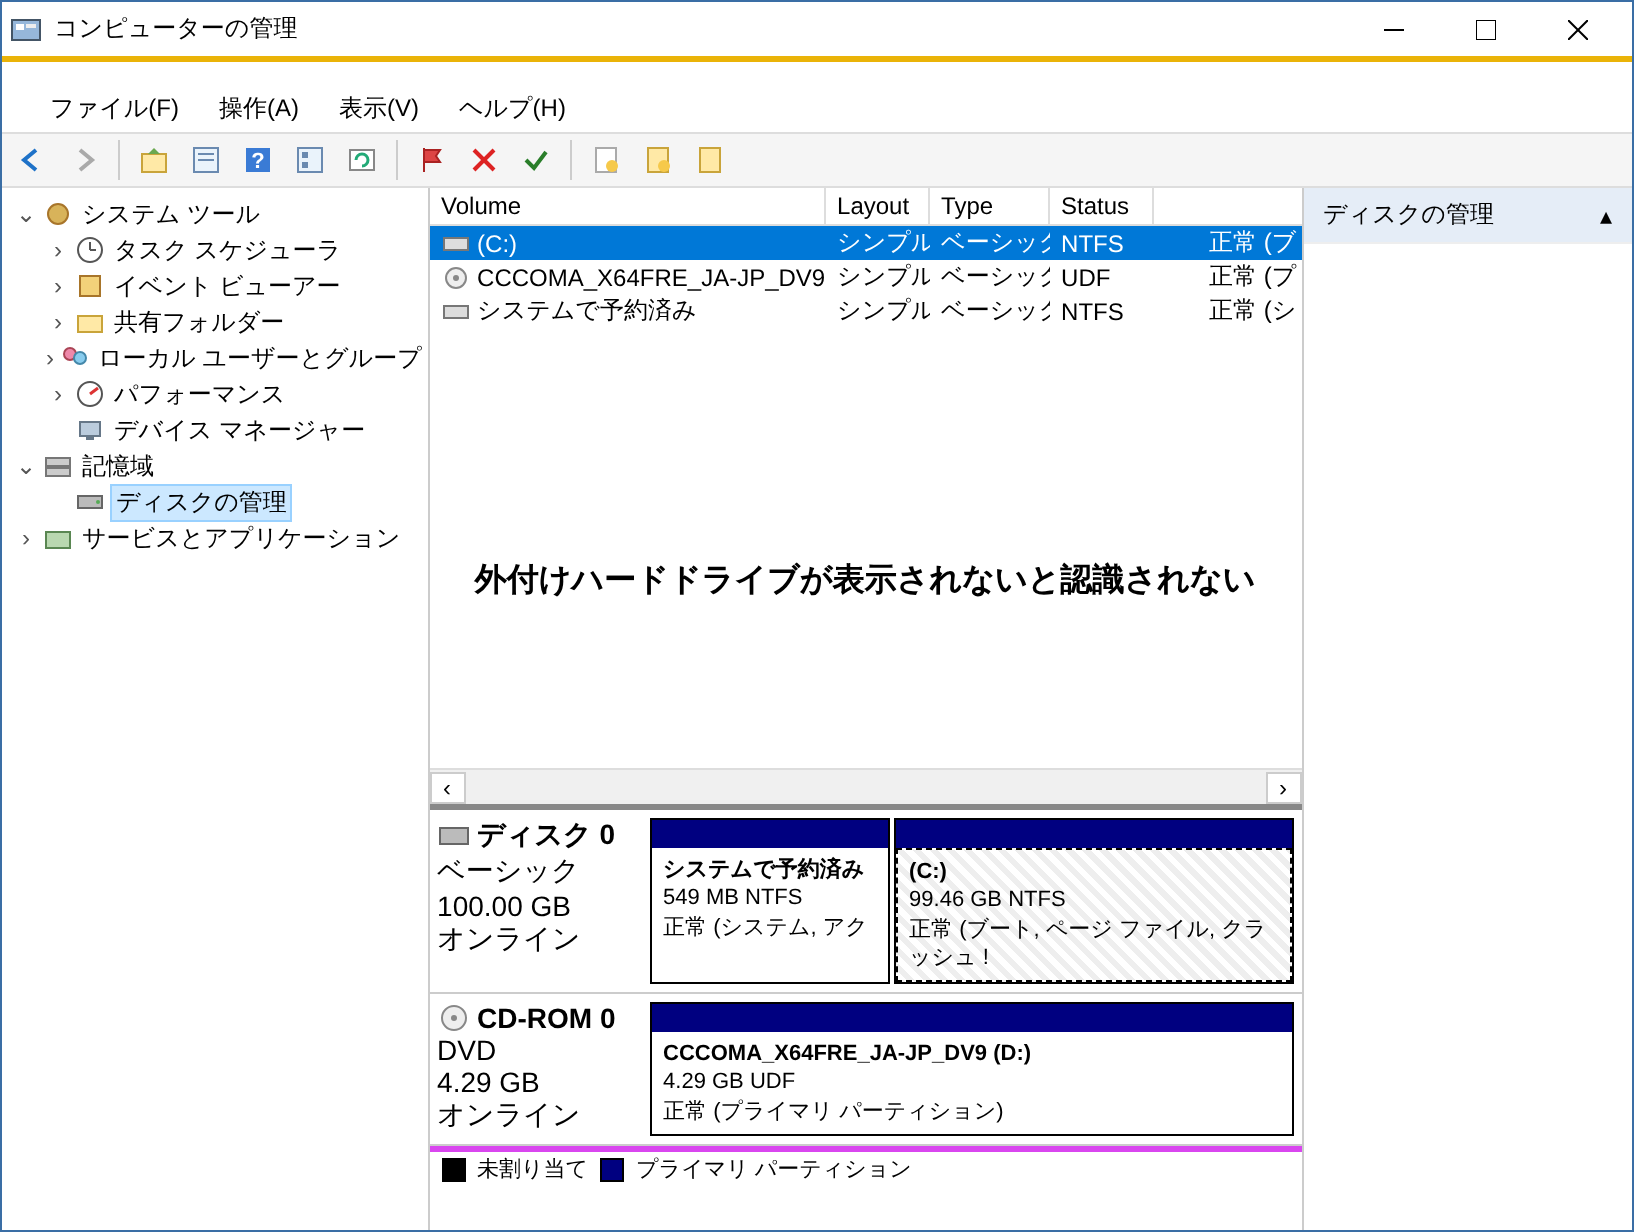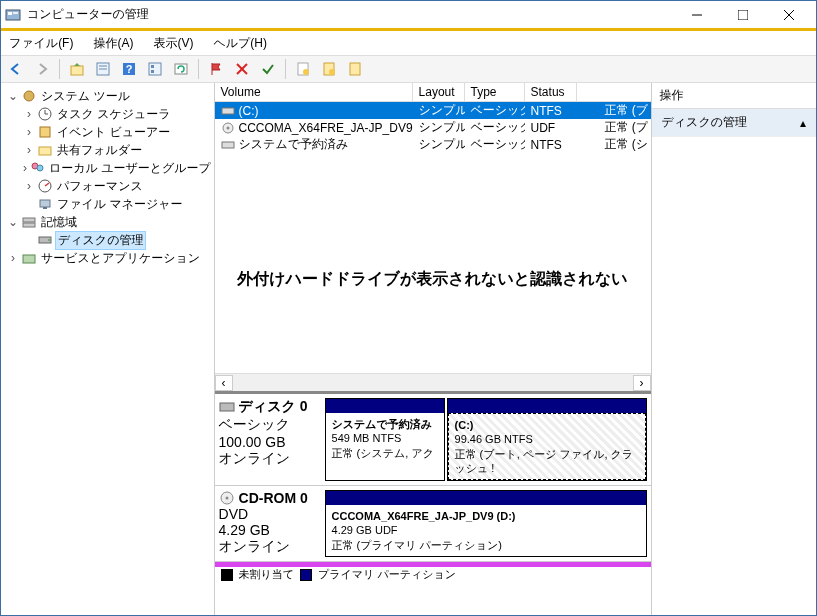--- a/index.html
+++ b/index.html
@@ -2,21 +2,21 @@
 <html><head>
 <meta charset="utf-8">
 <style>
 * { box-sizing: border-box; margin: 0; padding: 0; }
 body { font-family: "Meiryo UI", "MS PGothic", sans-serif; font-size: 12px; background: #fff; color: #000; width: 817px; height: 616px; overflow: hidden; border: 1px solid #3a6ea5; }
 .titlebar { height: 30px; background: #fff; display: flex; align-items: center; padding: 0 4px; border-bottom: 3px solid #eab308; }
 .titlebar .icon { width: 16px; height: 16px; margin-right: 6px; }
 .titlebar .title { flex: 1; font-size: 12px; }
 .titlebar .winbtns { display: flex; }
 .winbtn { width: 46px; height: 28px; display: flex; align-items: center; justify-content: center; font-size: 14px; }
-.menubar { height: 24px; display: flex; align-items: center; padding: 0 4px; gap: 12px; }
+.menubar { height: 24px; display: flex; align-items: center; padding: 0 20px; gap: 12px; margin-top: 11px; }
 .menubar span { padding: 2px 4px; }
 .toolbar { height: 28px; display: flex; align-items: center; padding: 0 4px; gap: 4px; border-top: 1px solid #ddd; border-bottom: 1px solid #ddd; background: #f5f5f5; }
 .tbtn { width: 22px; height: 22px; display: flex; align-items: center; justify-content: center; border: 1px solid transparent; }
 .tsep { width: 1px; height: 20px; background: #ccc; margin: 0 2px; }
 .main { display: flex; height: 532px; }
 .tree { width: 218px; border-right: 1px solid #ccc; padding: 4px 2px; overflow: hidden; }
 .tree-row { display: flex; align-items: center; height: 18px; white-space: nowrap; padding-right: 4px; }
 .tree-row .tw { width: 12px; text-align: center; color: #555; }
 .tree-row .ticon { width: 16px; height: 16px; margin: 0 2px; display: inline-flex; align-items: center; justify-content: center; }
 .tree-row.selected .label { background: #cce8ff; border: 1px solid #99d1ff; padding: 0 2px; }
@@ -36,21 +36,21 @@
 .hscroll .track { flex: 1; }
 .disk-pane { flex: 1; border-top: 3px solid #888; overflow: hidden; }
 .disk-block { display: flex; border-bottom: 1px solid #ccc; padding: 4px; gap: 6px; }
 .disk-info { width: 100px; font-size: 14px; }
 .disk-info .dname { font-weight: bold; display: flex; align-items: center; gap: 4px; }
 .disk-parts { flex: 1; display: flex; gap: 2px; }
 .part { border: 1px solid #000; }
 .part-top { height: 14px; background: #000080; }
 .part-body { padding: 4px 6px; font-size: 11px; line-height: 1.3; background: #fff; }
 .part.sel .part-body { background: repeating-linear-gradient(45deg, #fff, #fff 3px, #eee 3px, #eee 6px); border: 1px dashed #000; }
-.legend { height: 20px; border-top: 5px solid #d946ef; display: flex; align-items: center; gap: 6px; padding: 0 6px; font-size: 11px; }
+.legend { height: 20px; border-top: 3px solid #d946ef; display: flex; align-items: center; gap: 6px; padding: 0 6px; font-size: 11px; }
 .lg-sw { width: 12px; height: 12px; border: 1px solid #000; }
 .actions { width: 168px; }
 .actions-hd { padding: 4px 8px; background: #fff; border-bottom: 1px solid #ddd; font-size: 12px; }
 .actions-sec { padding: 5px 10px; border-bottom: 1px solid #eee; display: flex; justify-content: space-between; align-items: center; }
 .actions-sec.hdr { background: #e5edf7; font-size: 12px; }
 svg { display: block; }
 </style>
 </head>
 <body>
 
@@ -232,21 +232,21 @@
         </span>
       <span class="label">パフォーマンス</span>
     </div>
     <div class="tree-row" style="padding-left:32px">
       <span class="ticon">
           <svg width="16" height="16">
             <rect x="3" y="4" width="10" height="7" fill="#bcd" stroke="#678"></rect>
             <rect x="6" y="11" width="4" height="2" fill="#678"></rect>
           </svg>
         </span>
-      <span class="label">ファイル マネージャー</span>
+      <span class="label">デバイス マネージャー</span>
     </div>
     <div class="tree-row" style="padding-left:4px">
       <span class="tw">⌄</span>
       <span class="ticon">
           <svg width="16" height="16">
             <rect x="2" y="4" width="12" height="4" fill="#ccc" stroke="#777"></rect>
             <rect x="2" y="9" width="12" height="4" fill="#ccc" stroke="#777"></rect>
           </svg>
         </span>
       <span class="label">記憶域</span>
@@ -393,19 +393,18 @@
       <div class="legend">
         <span class="lg-sw" style="background:#000"></span>
         <span>未割り当て</span>
         <span class="lg-sw" style="background:#000080"></span>
         <span>プライマリ パーティション</span>
       </div>
     </div>
   </div>
 
   <div class="actions">
-    <div class="actions-hd">操作</div>
     <div class="actions-sec hdr">
       <span>ディスクの管理</span>
       <span>▴</span>
     </div>
   </div>
 </div>
 
 </body></html>

